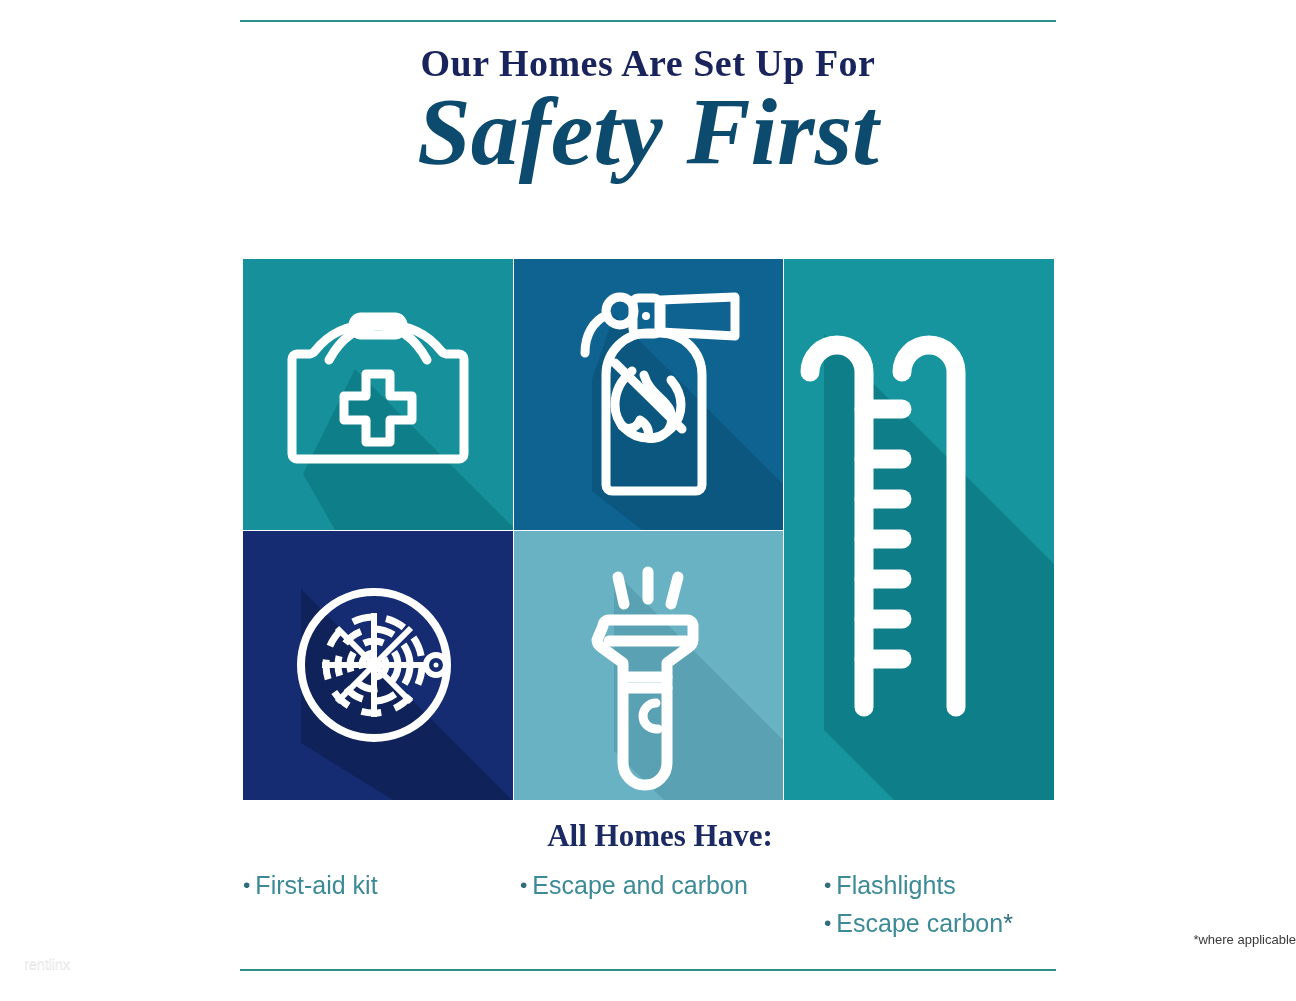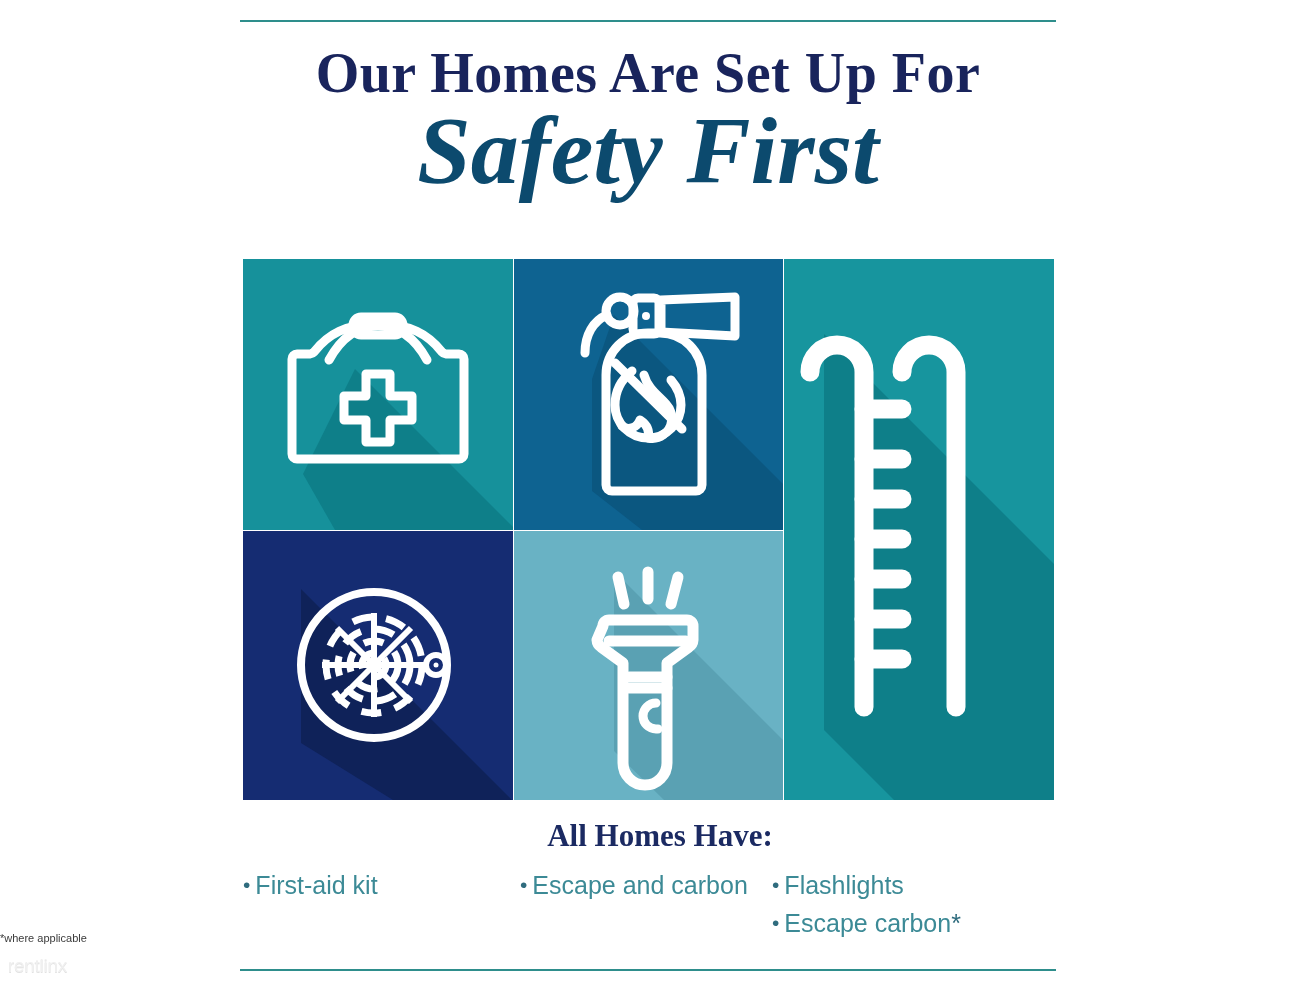--- a/index.html
+++ b/index.html
@@ -27,21 +27,21 @@
   .divider.bottom{top:969px;}
 
   
   .head-wrap{
     position:absolute;
     left:0;top:44px;width:1296px;
     text-align:center;
   }
   .head-line1{
     font-family:"Liberation Serif", serif;
-    font-size:56px;
+    font-size:38px;
     font-weight:700;
     color:#19245C;
     letter-spacing:.5px;
     line-height:1.05;
     white-space:nowrap;
   }
   .head-line2{
     font-family:"Liberation Serif", serif;
     font-size:96px;
     font-weight:700;
@@ -85,53 +85,53 @@
     color:#1B2A62;
   }
 
   .cols{
     position:absolute;
     left:240px;top:866px;width:816px;height:70px;
   }
   .col{position:absolute;top:0;}
   .col-1{left:3px;width:260px;}
   .col-2{left:280px;width:260px;}
-  .col-3{left:532px;width:250px;}
+  .col-3{left:584px;width:250px;}
 
   .li{
     font-family:"Liberation Sans", sans-serif;
     font-size:25px;
     color:#3C8A96;
     line-height:38px;
     white-space:nowrap;
   }
   .li .dot{
     color:#2F6C7E;
     font-size:21px;
     vertical-align:2px;
     margin-right:5px;
   }
   .li.cont{padding-left:22px;}
   .li .star{color:#2F6C7E;}
 
   .footnote{
     position:absolute;
     left:0;top:932px;width:1296px;
-    text-align:left;
-    font-size:11px;
+    text-align:right;
+    font-size:13px;
     color:#3A3A3A;
     font-family:"Liberation Sans", sans-serif;
   }
 
   
   .watermark{
     position:absolute;
-    left:8px;top:955px;
-    font-family:"Liberation Sans", sans-serif;
-    font-size:19px;
+    left:24px;top:955px;
+    font-family:"Liberation Sans", sans-serif;
+    font-size:15px;
     color:#f0f0f0;
     letter-spacing:-.3px;
     text-shadow:0 1px 0 #e2e2e2;
   }
 </style>
 </head>
 <body>
 
 <div class="poster">
 

